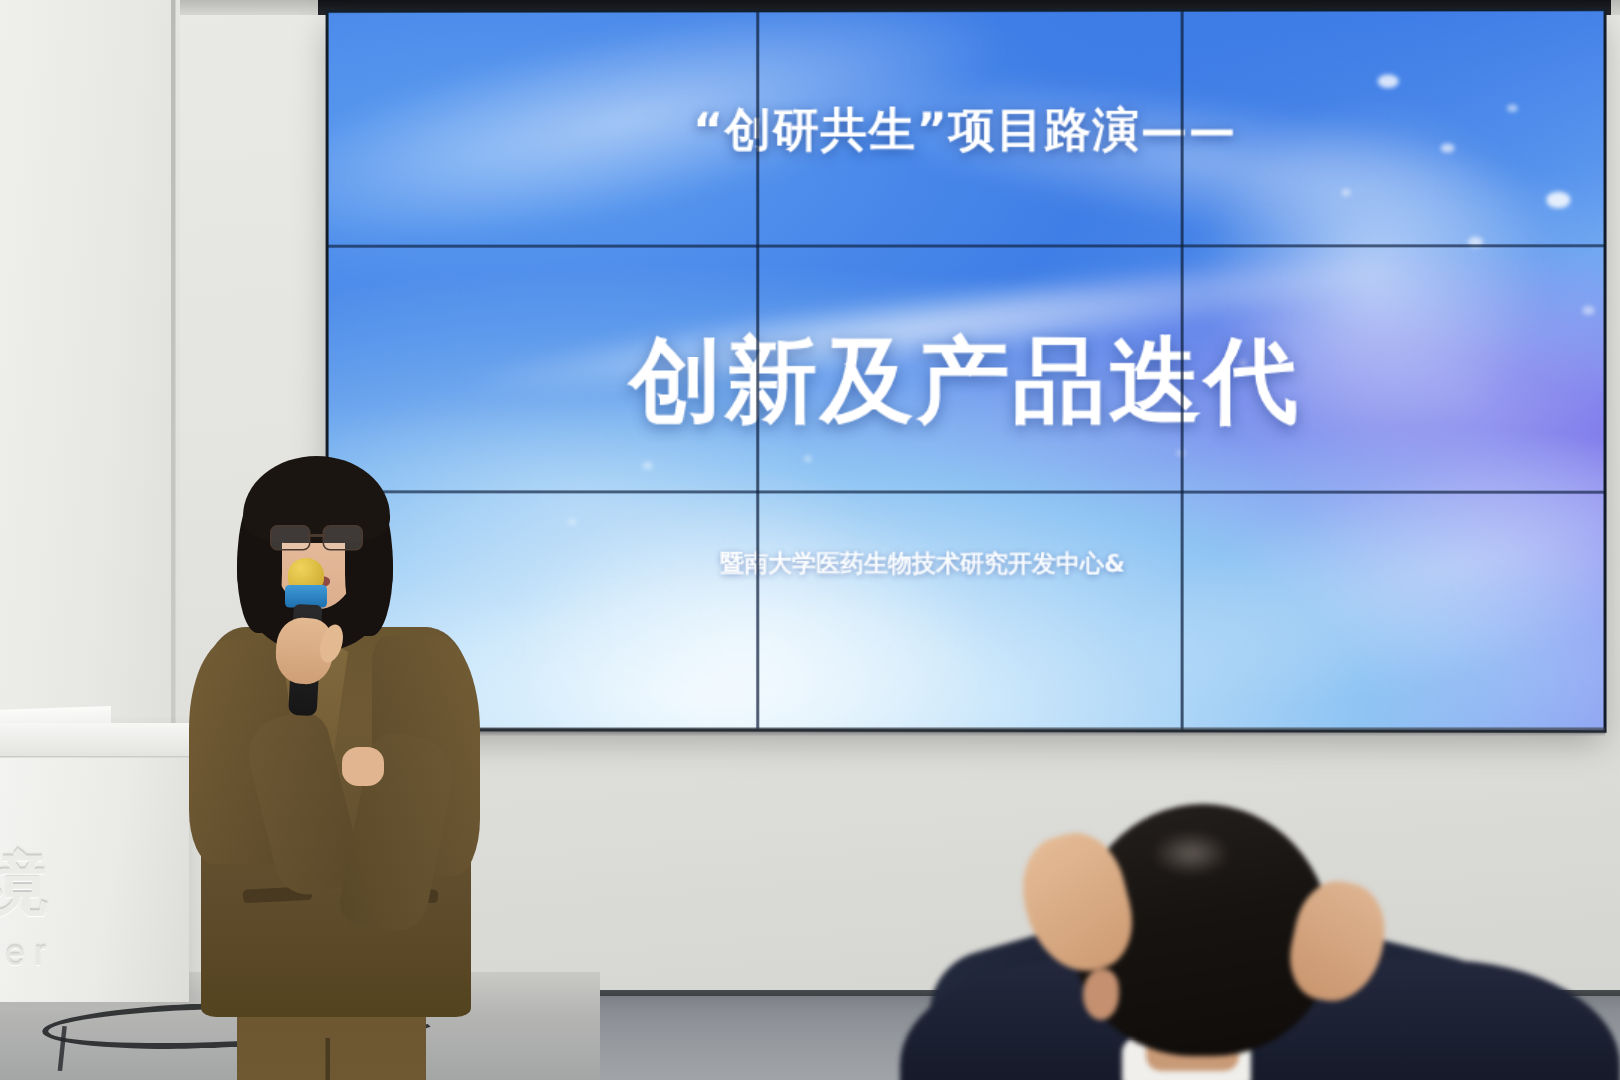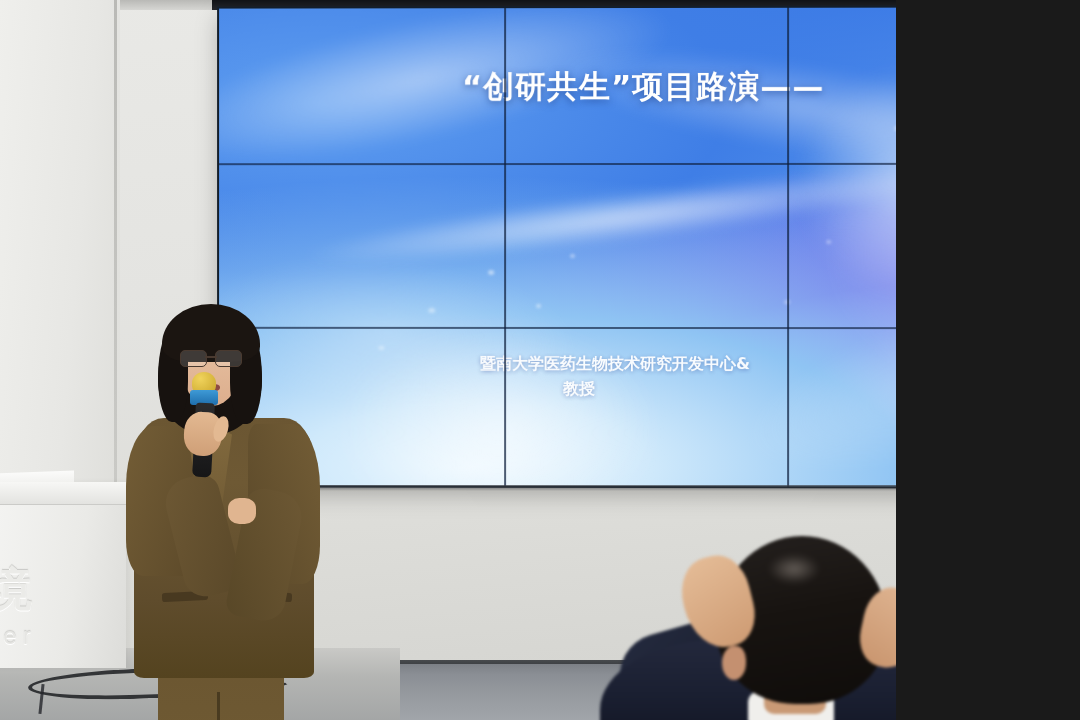--- a/index.html
+++ b/index.html
@@ -1,19 +1,19 @@
 <!DOCTYPE html>
 <html><head>
 <meta charset="utf-8">
 <style>
   html,body{margin:0;padding:0;background:#1a1a1a;}
   body{font-family:"Liberation Sans","DejaVu Sans",sans-serif;}
 
   #stage{
-    position:relative;width:896px;height:720px;overflow:hidden;
+    position:relative;width:1080px;height:720px;overflow:hidden;
     background:#cfcfcb;
   }
 
   
   .wall-back{
     position:absolute;left:0;top:0;width:1080px;height:668px;
     background:linear-gradient(175deg,#e9e9e6 0%,#e4e4e1 40%,#dededa 70%,#d4d4d0 100%);
   }
   .ceiling-strip{
     position:absolute;left:0;top:0;width:1080px;height:10px;
@@ -158,21 +158,21 @@
     position:absolute;left:0;right:0;top:213px;
     font-size:62px;font-weight:700;letter-spacing:2px;line-height:1.05;
     text-shadow:0 3px 10px rgba(20,50,120,.45);
   }
   .presenter{
     position:absolute;left:0;right:0;top:344px;
     font-size:16px;font-weight:700;line-height:1.55;
     color:#ffffff;opacity:.93;
     text-shadow:0 1px 4px rgba(40,60,140,.45);
   }
-  .p-line{display:block;}
+  .p-line{display:block;margin-top:12px;}
   .p-line.r1{padding-right:56px;}
   .p-line.r2{padding-right:0px;}
   .p-name{display:inline-block;margin-left:26px;letter-spacing:6px;}
   .p-line.r3{padding-right:128px;}
 
   
   .person{position:absolute;left:118px;top:300px;width:210px;height:420px;}
   .p-hair-back{
     position:absolute;left:40px;top:6px;width:104px;height:128px;
     background:#17120f;border-radius:50% 50% 44% 44%/58% 58% 42% 42%;
@@ -374,23 +374,23 @@
     <div class="bokeh" style="left:318px;top:296px;width:5px;height:4px;opacity:.5;"></div>
     <div class="bokeh" style="left:210px;top:300px;width:7px;height:5px;opacity:.45;"></div>
     <div class="bokeh" style="left:352px;top:246px;width:5px;height:4px;opacity:.45;"></div>
     <div class="bokeh" style="left:160px;top:338px;width:6px;height:4px;opacity:.4;"></div>
     <div class="bokeh" style="left:608px;top:232px;width:5px;height:4px;opacity:.4;"></div>
     <div class="bokeh" style="left:566px;top:292px;width:6px;height:4px;opacity:.38;"></div>
     <div class="bokeh" style="left:836px;top:196px;width:8px;height:6px;opacity:.5;"></div>
 
     <div class="slide-text">
       <div class="eyebrow">“创研共生”项目路演——</div>
+      <div class="title-l2">创新及产品迭代</div>
       <div class="presenter">
         <span class="p-line r1">暨南大学医药生物技术研究开发中心&amp;</span>
-        <span class="p-line r3">教授</span>
       </div>
     </div>
 
     <div class="seam-v" style="left:286px;"></div>
     <div class="seam-v" style="left:569px;"></div>
     <div class="seam-h" style="top:155px;"></div>
     <div class="seam-h" style="top:319px;"></div>
   </div>
   <div class="wall-bottom-shadow"></div>
 

